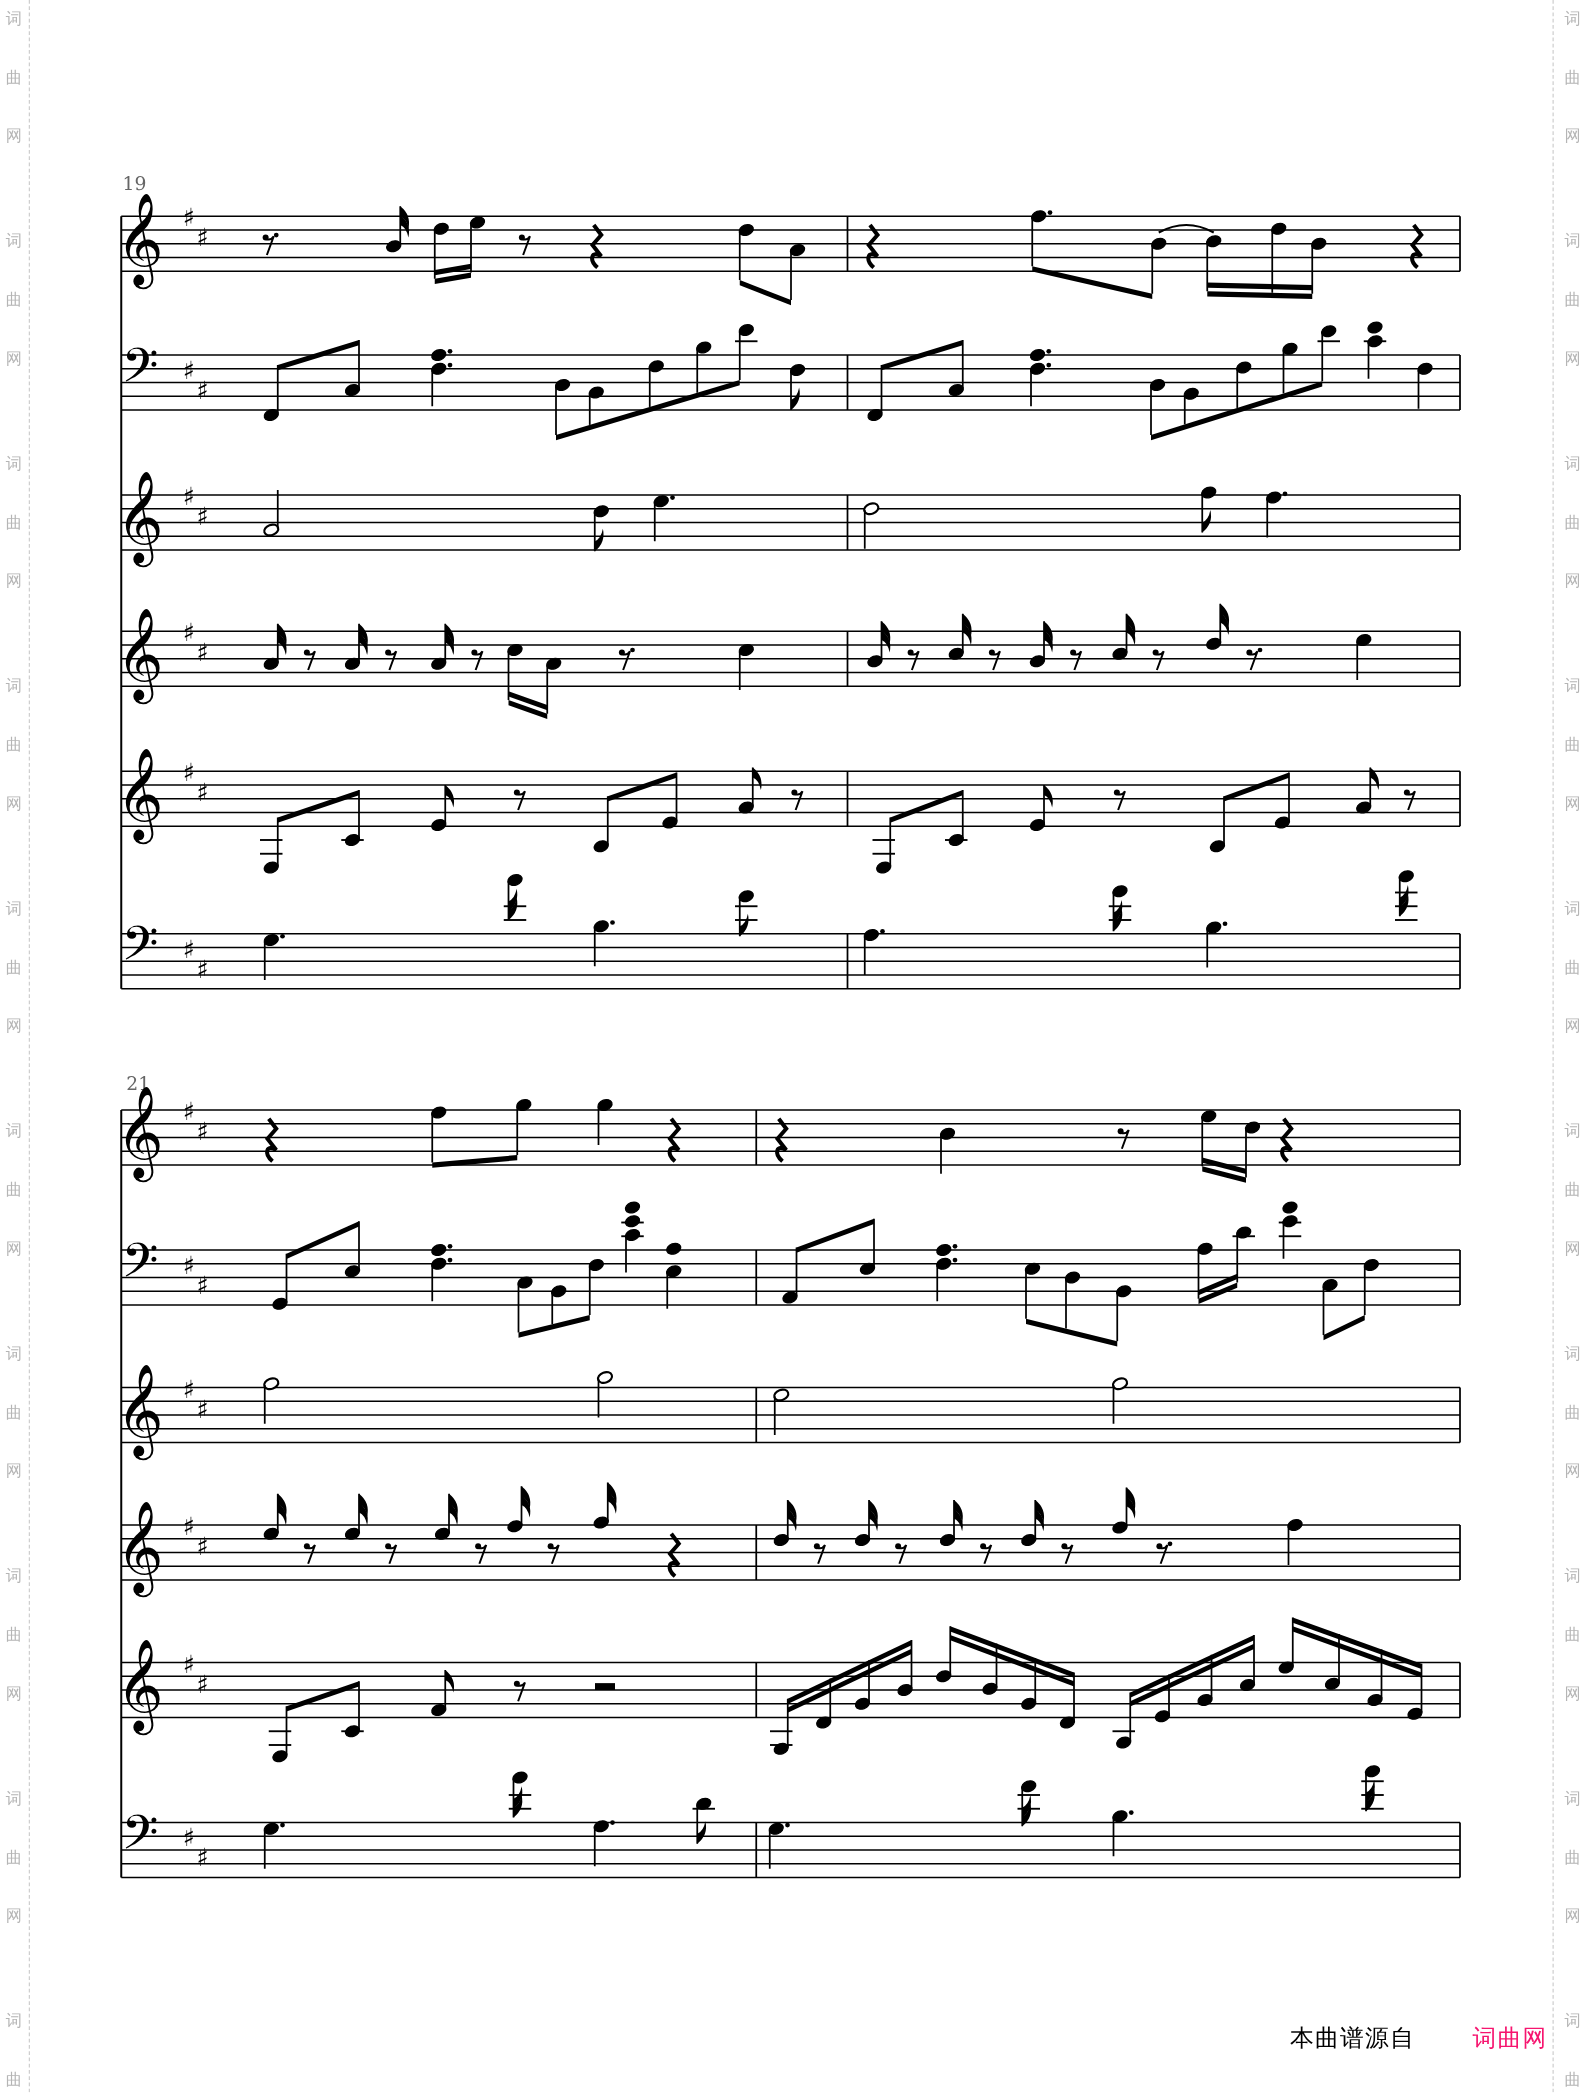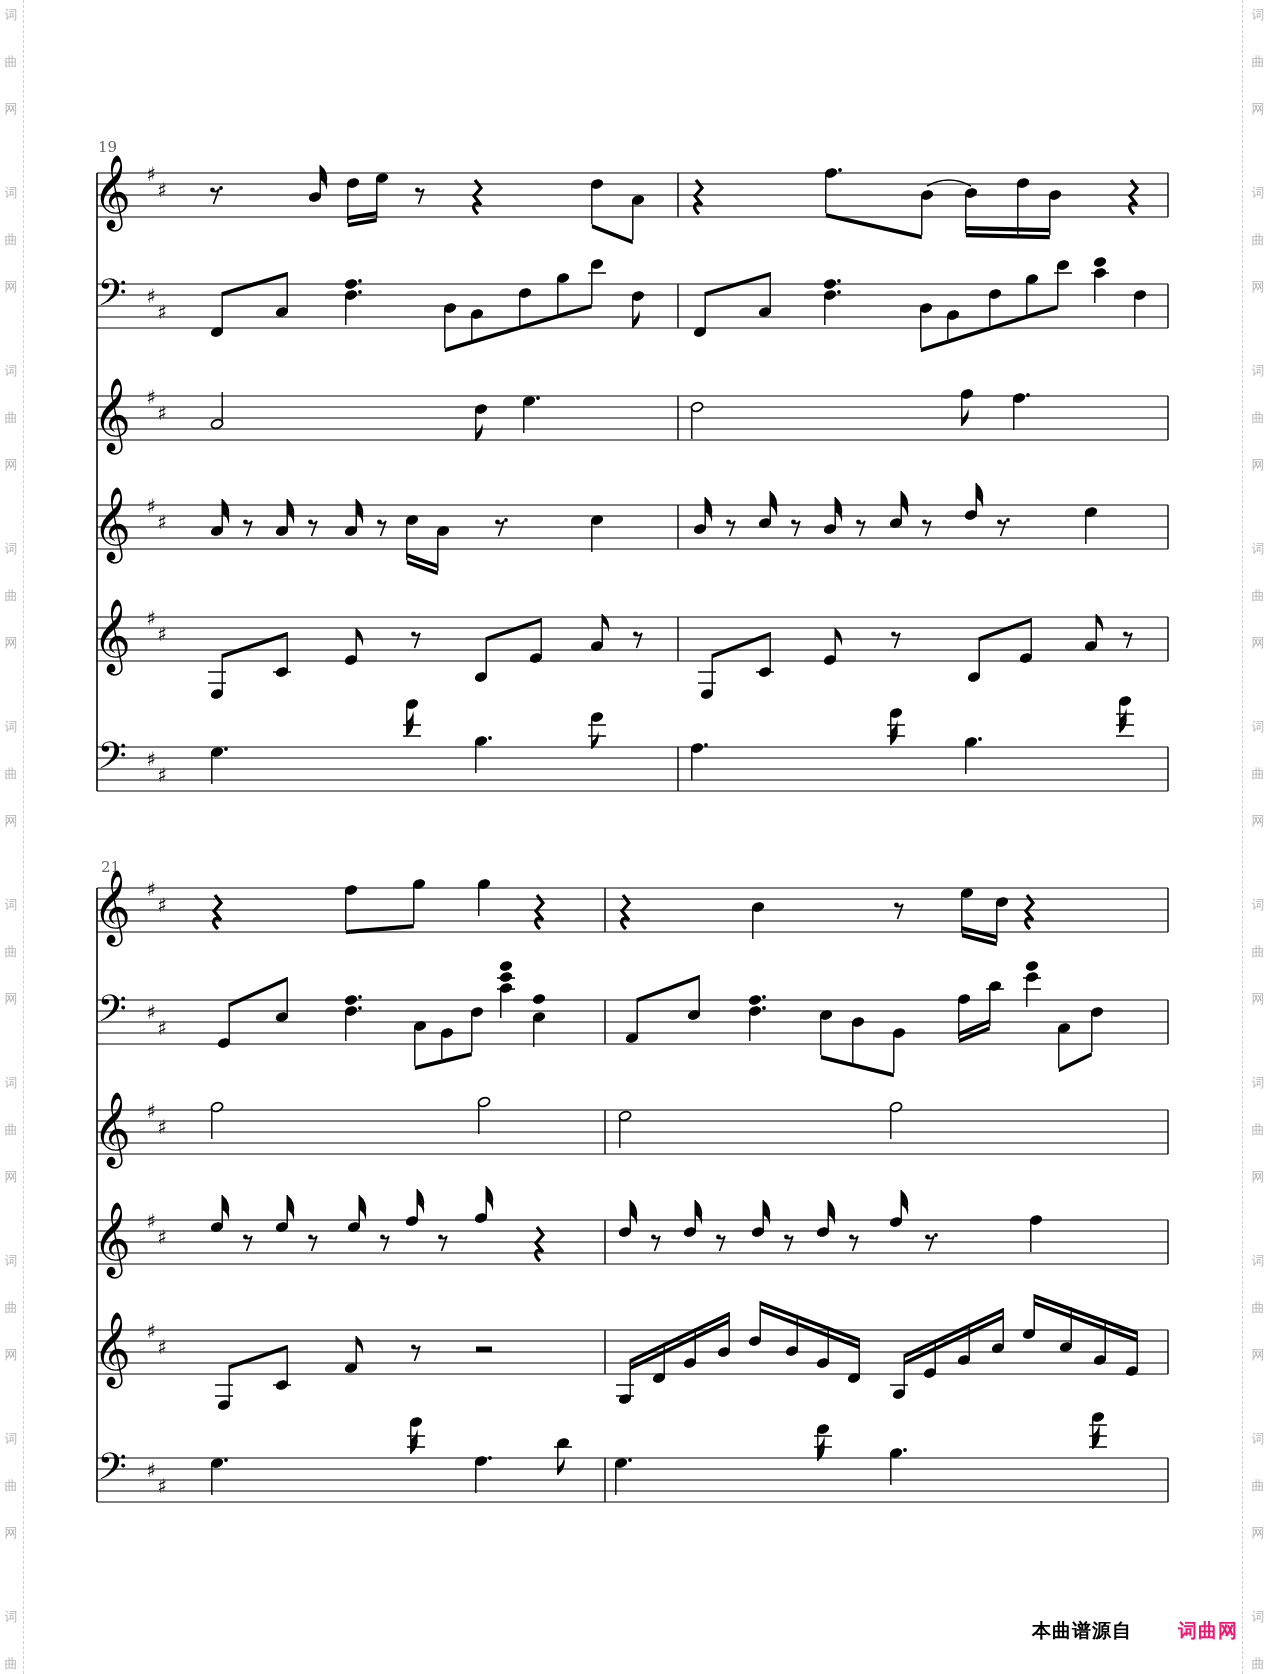--- a/index.html
+++ b/index.html
@@ -1,21 +1,21 @@
 <!DOCTYPE html>
 <html><head>
 <meta charset="utf-8">
 <style>
   html,body{margin:0;padding:0;background:#fff;}
   .page{position:relative;width:1268px;height:1674px;background:#fff;overflow:hidden;
         font-family:"Liberation Sans",sans-serif;}
   .wm-col{position:absolute;top:0;height:100%;width:18px;}
   .wm-char{position:absolute;font-size:13px;line-height:13px;width:18px;text-align:center;}
   .wm-dash{position:absolute;top:0;height:100%;width:0;border-left:1px dashed #cfcfcf;}
-  .footer{position:absolute;font-weight:bold;font-size:19px;letter-spacing:1px;
+  .footer{position:absolute;font-weight:normal;font-size:19px;letter-spacing:1px;
           font-family:"Liberation Sans",sans-serif;text-align:center;}
   svg text{font-family:"DejaVu Sans",sans-serif;}
   .mnum{font-family:"DejaVu Serif",serif;}
 </style>
 </head>
 <body>
 
 <div class="page">
   <div class="wm-dash" id="dashL" style="left: 23px;"></div>
   <div class="wm-dash" id="dashR" style="left: 1242px;"></div>

